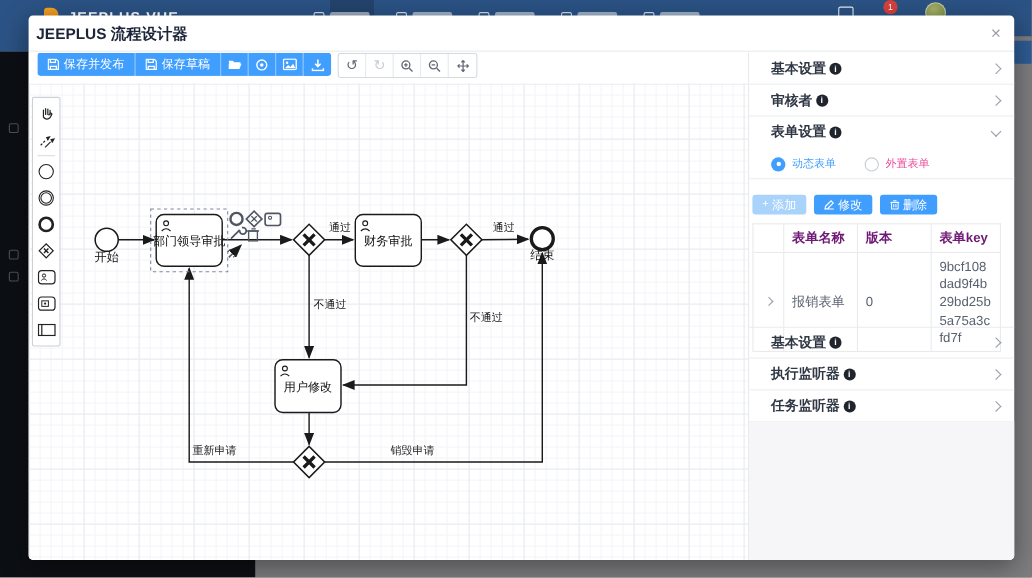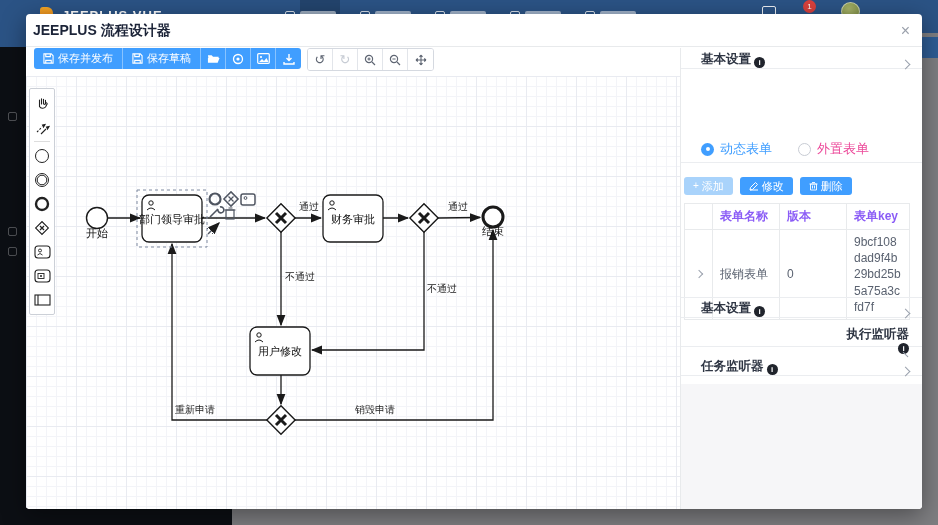--- a/index.html
+++ b/index.html
@@ -64,59 +64,59 @@
   .pal-item { height:24px; display:flex; align-items:center; justify-content:center; cursor:pointer; }
   .pal-sep { border-bottom:1px solid #ddd; margin:2px 4px; }
 
   
   .bpmn-svg text { font-family:"Liberation Sans", sans-serif; }
   .node-label { font-size:11px; fill:#111; }
   .edge-label { font-size:10px; fill:#222; }
 
   
   .panel { position:absolute; left:654px; top:34px; width:242px; height:461px; background:#fff; border-left:1px solid #e8eaec; }
-  .section-row { position:absolute; left:0; width:242px; height:21px; display:flex; align-items:flex-end;
+  .section-row { position:absolute; left:0; width:242px; height:29px; display:flex; align-items:center;
                  padding:0 14px 0 20px; border-bottom:1px solid #ebedf0; cursor:pointer; }
   .section-label { font-size:12.5px; color:#2f3644; font-weight:600; }
   .info-dot { display:inline-block; width:11px; height:11px; margin-left:3px; border-radius:50%;
               background:#20242c; color:#fff; font-size:8px; line-height:11px; text-align:center; font-weight:bold; }
   .info-dot::before { content:"i"; }
   .chev { width:7px; height:7px; border-right:1.5px solid #9aa1ad; border-top:1.5px solid #9aa1ad; margin-left:auto; }
   .chev.right { transform:rotate(45deg); }
   .chev.down  { transform:rotate(135deg); margin-top:-3px; }
 
   .radio-row { position:absolute; left:0; top:87px; width:242px; height:28px; display:flex; align-items:center; padding-left:20px; }
   .radio { width:13px; height:13px; border-radius:50%; margin-right:6px; position:relative; }
   .radio.on { background:#409eff; }
   .radio.on::after { content:""; position:absolute; left:4.5px; top:4.5px; width:4px; height:4px; border-radius:50%; background:#fff; }
   .radio.off { background:#fff; border:1px solid #c8ccd4; }
-  .radio-label { font-size:13px; }
+  .radio-label { font-size:10px; }
   .radio-label.on { color:#409eff; margin-right:26px; }
   .radio-label.off { color:#ec4899; }
   .panel-divider { position:absolute; left:0; top:114px; width:242px; border-bottom:1px solid #ebedf0; }
 
   .mini-btns { position:absolute; left:3px; top:129px; display:flex; gap:7px; }
   .mini-btn { height:18px; display:inline-flex; align-items:center; gap:3px; padding:0 9px;
               border-radius:3px; color:#fff; font-size:11px; cursor:pointer; }
   .mini-btn.add { background:#a9d3fb; }
   .mini-btn.blue { background:#409eff; }
   .mini-ic { font-size:10px; line-height:1; }
 
   .form-table { position:absolute; left:3px; top:155px; width:226px; border:1px solid #e8eaec; border-bottom:none; font-size:12px; }
   .ft-row { display:flex; border-bottom:1px solid #e8eaec; }
   .ft-cell { padding:4px 7px; border-right:1px solid #e8eaec; color:#5a6270; display:flex; align-items:center; }
   .ft-cell:last-child { border-right:none; }
-  .ft-head .ft-cell { color:#8b5cf6; font-weight:bold; min-height:22px; }
+  .ft-head .ft-cell { color:#701a75; font-weight:bold; min-height:22px; }
   .c-exp { width:28px; justify-content:center; }
   .c-name { width:67px; }
   .c-ver { width:67px; }
   .c-key { width:62px; word-break:break-all; line-height:1.35; }
   .exp-chev { width:6px; height:6px; border-right:1.4px solid #9aa1ad; border-top:1.4px solid #9aa1ad; transform:rotate(45deg); }
 
-  .sec2-0 { top:249px; } .sec2-1 { top:278px;flex-direction:column; } .sec2-2 { top:307px; }
+  .sec2-0 { top:249px; } .sec2-1 { top:278px; } .sec2-2 { top:307px; }
   .sec-0 { top:0; } .sec-1 { top:29px; } .sec-2 { top:58px; }
   .panel-filler { position:absolute; left:0; top:336px; width:242px; height:125px; background:#f6f6f8; }
 </style>
 </head>
 <body>
 
 <div class="screen">
 
   <div class="sidebar-top"></div>
   <div class="app-sidebar">
@@ -390,20 +390,30 @@
       </div>
     </div>
 
     <div class="panel">
 
       <div class="section-row sec-0">
         <span class="section-label">基本设置</span>
         <span class="info-dot"></span>
         <span class="chev right"></span>
       </div>
+      <div class="section-row sec-1">
+        <span class="section-label">审核者</span>
+        <span class="info-dot"></span>
+        <span class="chev right"></span>
+      </div>
+      <div class="section-row sec-2" style="border-bottom:none;">
+        <span class="section-label">表单设置</span>
+        <span class="info-dot"></span>
+        <span class="chev down"></span>
+      </div>
 
       <div class="radio-row">
         <span class="radio on"></span>
         <span class="radio-label on">动态表单</span>
         <span class="radio off"></span>
         <span class="radio-label off">外置表单</span>
       </div>
       <div class="panel-divider"></div>
 
       <div class="mini-btns">

